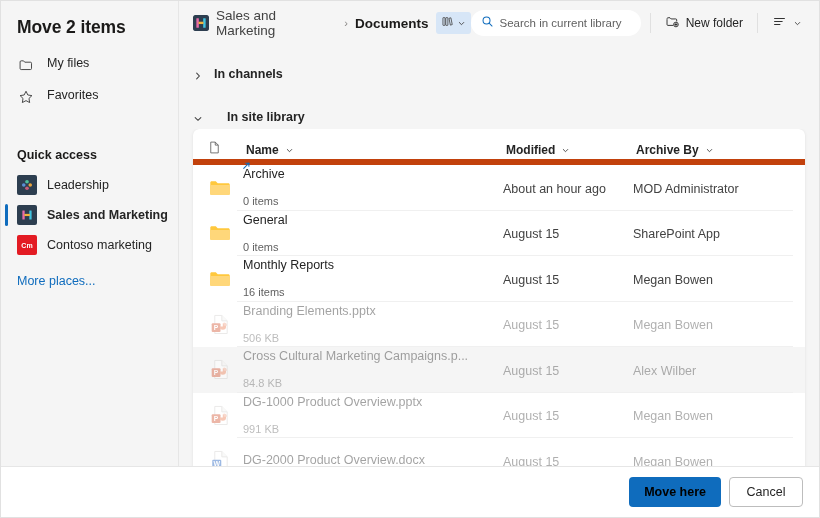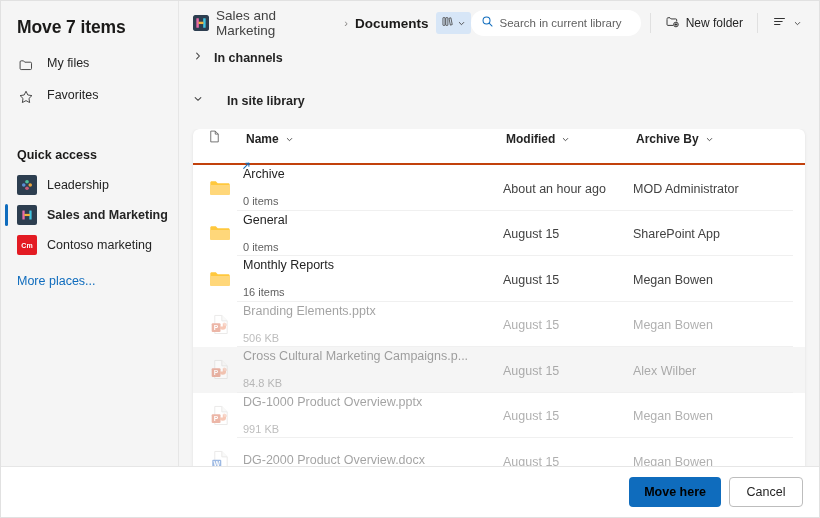--- a/index.html
+++ b/index.html
@@ -151,21 +151,21 @@
   .cmd-btn {
     display: flex; align-items: center; gap: 6px;
     height: 28px; padding: 0 5px;
     border-radius: 3px;
     cursor: pointer;
   }
   .cmd-btn-label { font-size: 12px; color: #242424; white-space: nowrap; }
 
   
   .group-head {
-    display: flex; align-items: flex-start; gap: 11px;
+    display: flex; align-items: flex-end; gap: 11px;
     padding: 0 14px;
     height: 30px;
     cursor: pointer;
   }
   .group-title { font-size: 12.5px; font-weight: 700; color: #242424; }
   .chev { width: 10px; display: flex; align-items: center; justify-content: center; color: #424242; }
 
   .grp-channels { margin-top: 6px; }
   .grp-library { margin-top: 13px; margin-bottom: 5px; gap: 24px; }
 
@@ -173,24 +173,24 @@
   .card-wrap { flex: 1; min-height: 0; padding: 0 14px 0 14px; overflow: hidden; }
   .card {
     background: #ffffff;
     border-radius: 6px 6px 0 0;
     height: 100%;
     overflow: hidden;
     box-shadow: 0 0.3px 0.9px rgba(0,0,0,0.08), 0 1.6px 3.6px rgba(0,0,0,0.08);
   }
 
   .thead {
-    display: flex; align-items: flex-start;
+    display: flex; align-items: flex-end;
     height: 36px;
     padding: 0 12px 0 14px;
-    border-bottom: 2px solid #c2410c;
+    border-bottom: 6px solid #c2410c;
   }
   .col-icon { width: 36px; flex: 0 0 36px; display: flex; align-items: center; }
   .col-name { flex: 1; min-width: 0; }
   .col-mod  { width: 130px; flex: 0 0 130px; }
   .col-modby{ width: 160px; flex: 0 0 160px; }
   .th {
     display: inline-flex; align-items: center; gap: 6px;
     font-size: 12px; font-weight: 700; color: #242424;
     cursor: pointer; padding: 2px 3px; border-radius: 2px;
   }
@@ -245,21 +245,21 @@
   .btn-primary { background: #0f6cbd; color: #000000; font-weight: 700; }
   .btn-default { background: #ffffff; color: #242424; border-color: #bdbdbd; }
 </style>
 </head>
 <body>
 
 <div class="dialog">
   <div class="body-row">
 
     <div class="sidebar">
-      <div class="sidebar-title">Move 7 items</div>
+      <div class="sidebar-title">Move 2 items</div>
 
       <div class="nav-list">
         <div class="nav-item">
           <span class="nav-icon">
             <svg width="16" height="16" viewBox="0 0 20 20" fill="none" stroke="#424242" stroke-width="1.2">
               <path d="M2.6 6.2a1.4 1.4 0 0 1 1.4-1.4h2.9l1.5 1.7h7.1a1.4 1.4 0 0 1 1.4 1.4v6.4a1.4 1.4 0 0 1-1.4 1.4H4a1.4 1.4 0 0 1-1.4-1.4V6.2z"></path>
             </svg>
           </span>
           <span class="nav-label">My files</span>
         </div>

